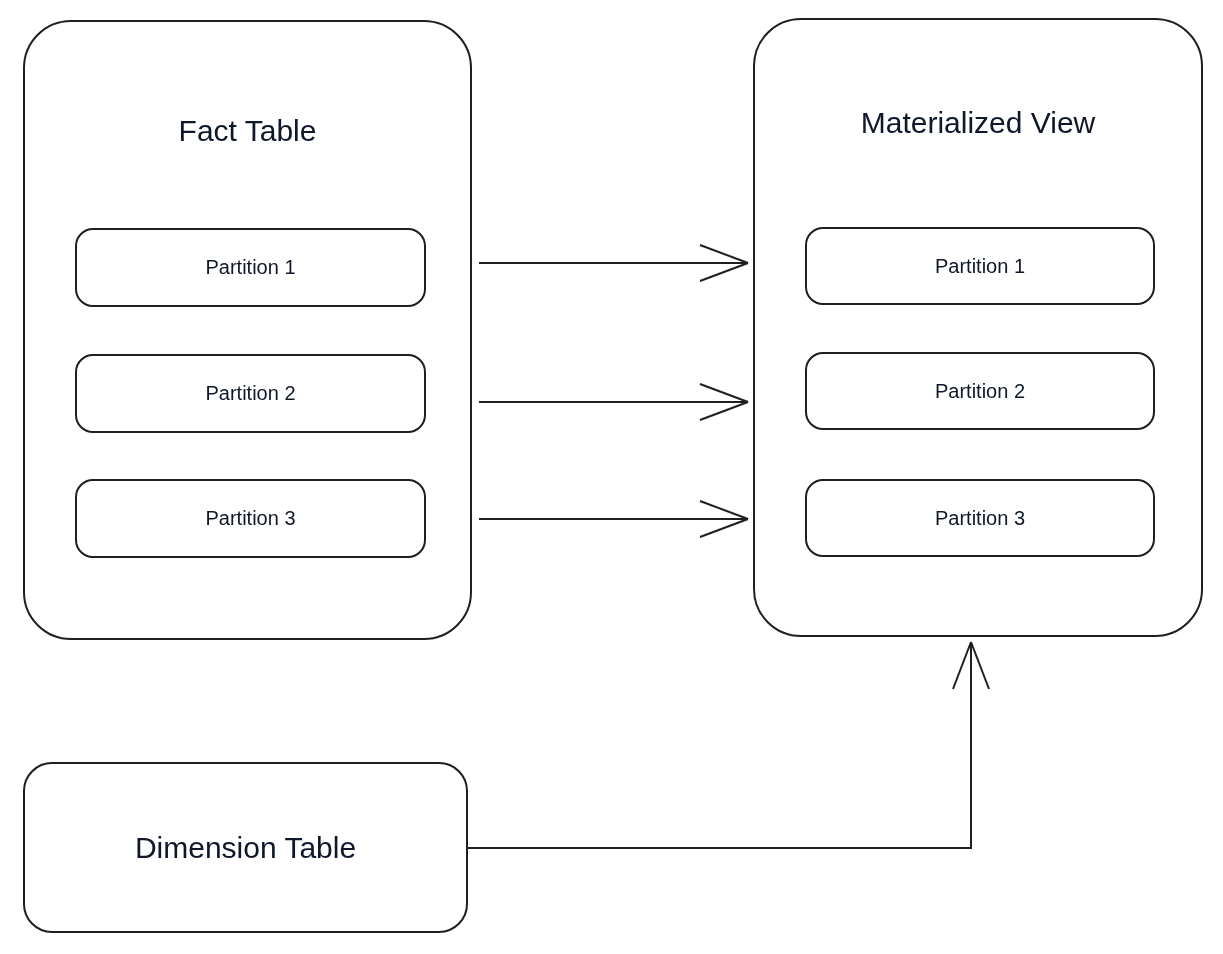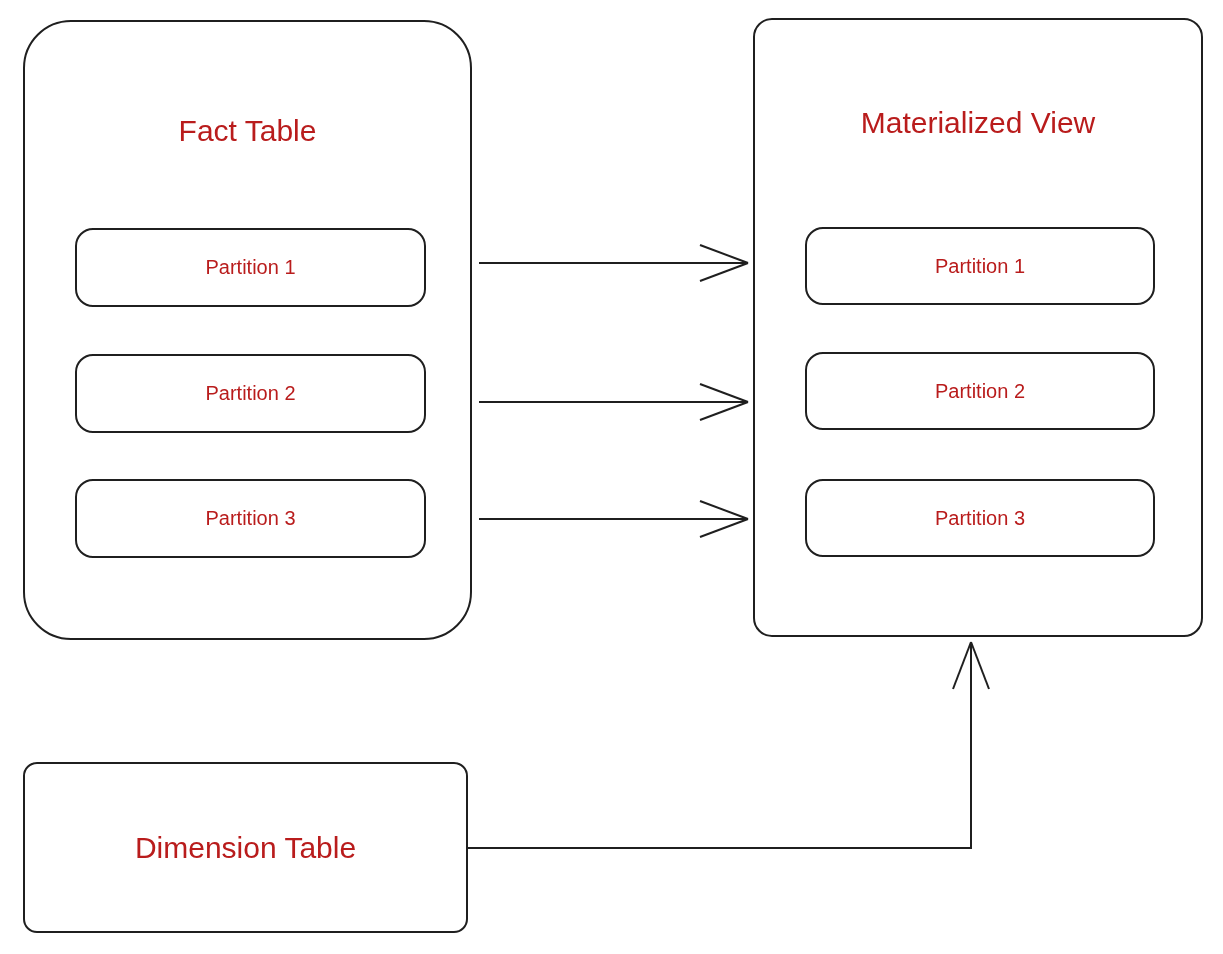--- a/index.html
+++ b/index.html
@@ -6,21 +6,21 @@
     margin: 0;
     padding: 0;
     background: #ffffff;
   }
   .canvas {
     position: relative;
     width: 1223px;
     height: 954px;
     background: #ffffff;
     font-family: "Liberation Sans", sans-serif;
-    color: #b91c1c;
+    color: #0f172a;
     overflow: hidden;
   }
   .node {
     position: absolute;
     border: 2px solid #1f1f1f;
     background: #ffffff;
     box-sizing: border-box;
   }
   .container-node {
     border-radius: 48px;
@@ -46,29 +46,29 @@
     font-size: 20px;
     white-space: nowrap;
   }
   
   .fact-table { left: 23px; top: 20px; width: 449px; height: 620px; }
   .fact-table .node-title { top: 92px; }
   .fact-table .p1 { left: 50px; top: 206px; width: 351px; height: 79px; }
   .fact-table .p2 { left: 50px; top: 332px; width: 351px; height: 79px; }
   .fact-table .p3 { left: 50px; top: 457px; width: 351px; height: 79px; }
   
-  .materialized-view { left: 753px; top: 18px; width: 450px; height: 619px; border-radius: 19px; }
+  .materialized-view { left: 753px; top: 18px; width: 450px; height: 619px; }
   .materialized-view .node-title { top: 86px; }
   .materialized-view .p1 { left: 50px; top: 207px; width: 350px; height: 78px; }
   .materialized-view .p2 { left: 50px; top: 332px; width: 350px; height: 78px; }
   .materialized-view .p3 { left: 50px; top: 459px; width: 350px; height: 78px; }
   
   .dimension-table {
     left: 23px; top: 762px; width: 445px; height: 171px;
-    border-radius: 14px;
+    border-radius: 29px;
     display: flex;
     align-items: center;
     justify-content: center;
     font-size: 30px;
     white-space: nowrap;
   }
   .edges-layer {
     position: absolute;
     left: 0;
     top: 0;

